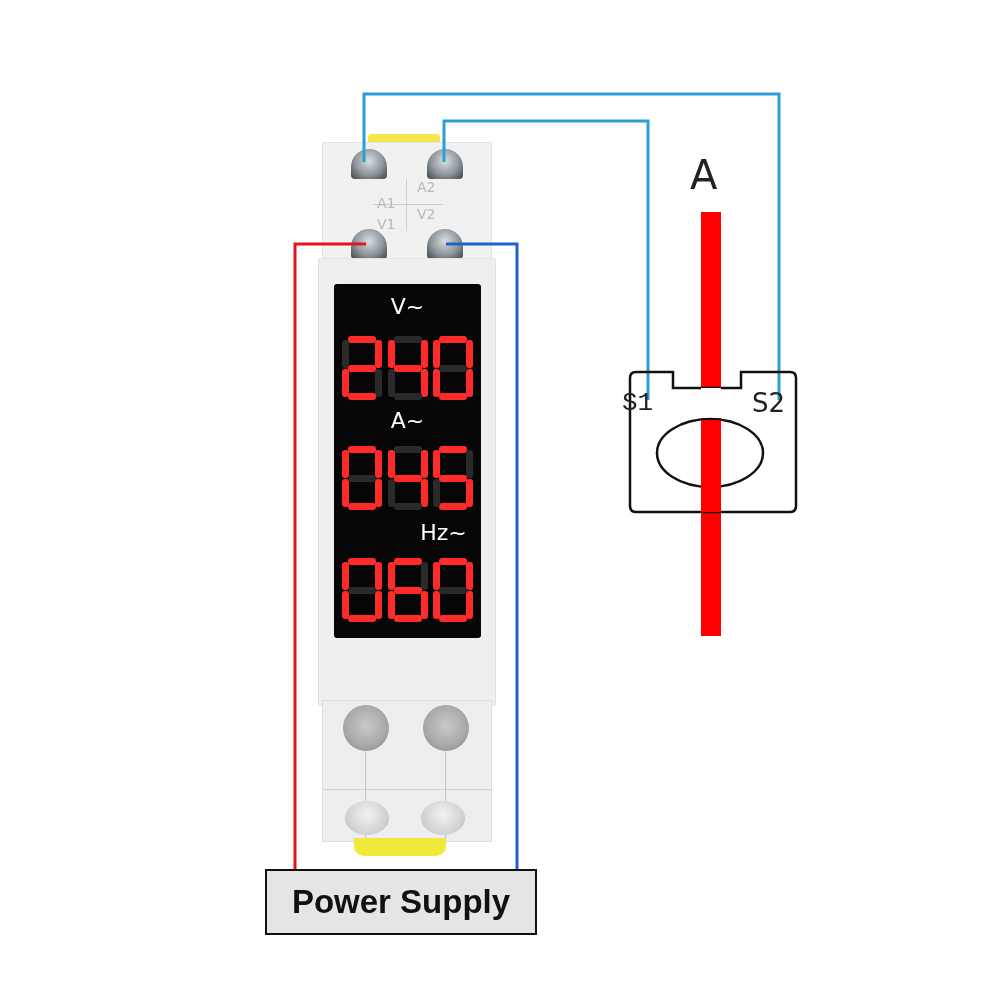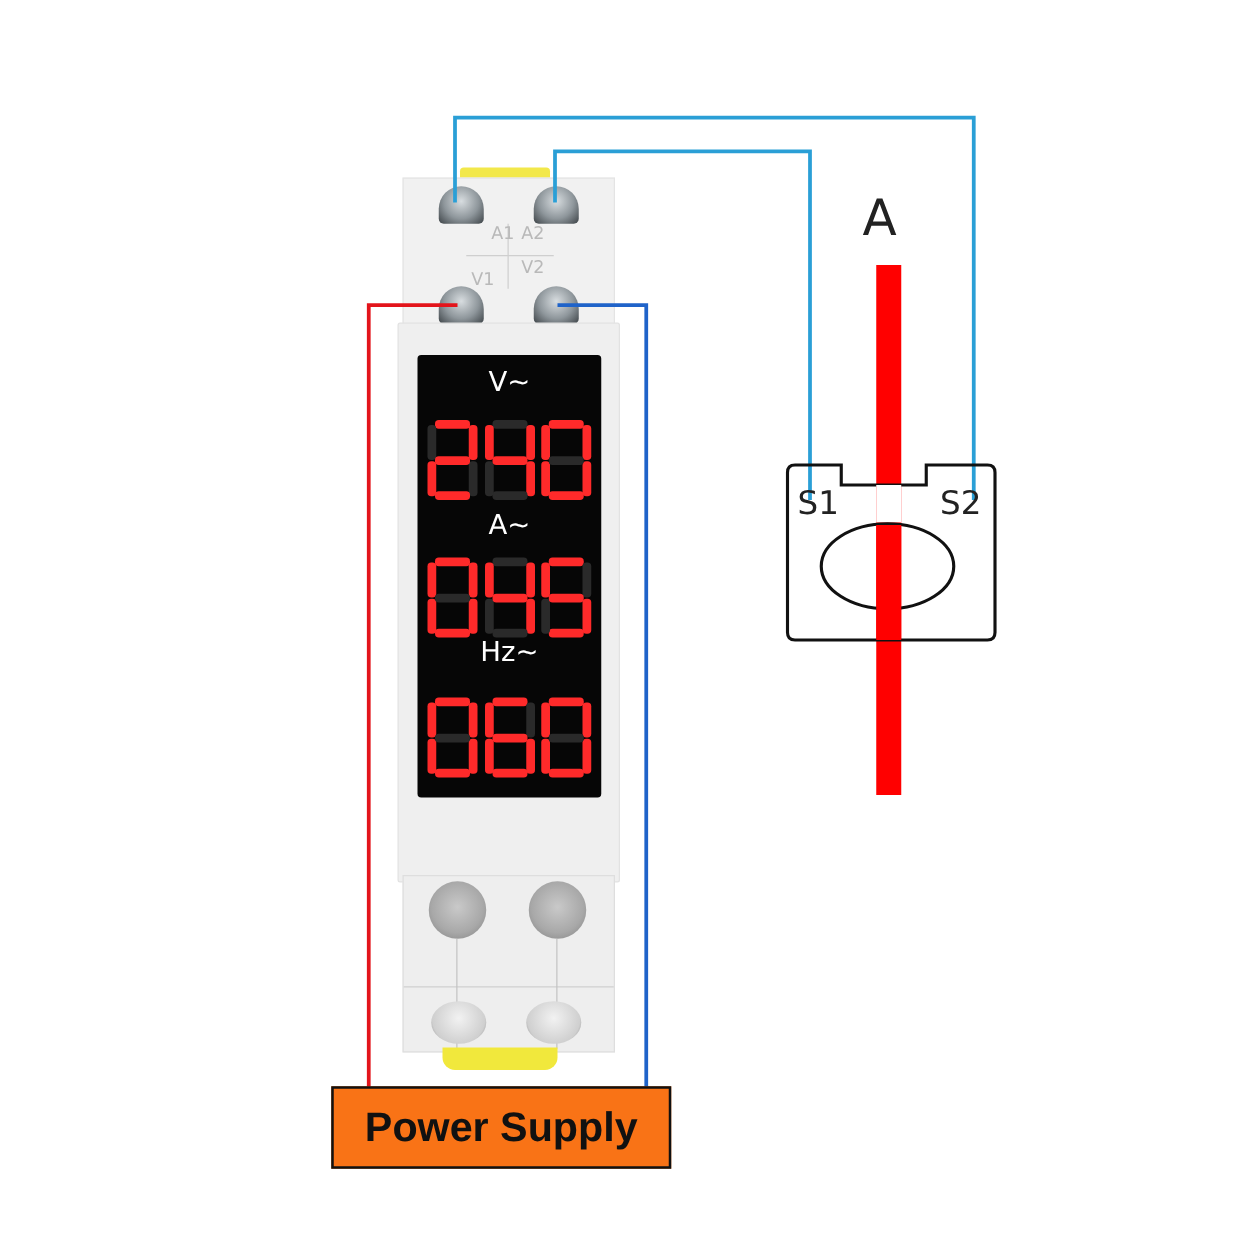--- a/index.html
+++ b/index.html
@@ -16,33 +16,33 @@
   .digits { position:absolute; left:8px; width:131px; display:flex; justify-content:space-between; }
   .digit { width:40px; height:64px; position:relative; }
   .seg { position:absolute; background:#2a2a2a; border-radius:3px; }
   .seg.on { background:#ff2a2a; }
   .term-label { position:absolute; font-size:14px; color:#b9b9b9; }
   .screw { position:absolute; width:36px; height:30px; border-radius:18px 18px 4px 4px; background:radial-gradient(circle at 50% 40%, #d8dde0 0%, #8e969b 55%, #3c4246 100%); }
   .hole { position:absolute; width:46px; height:46px; border-radius:50%; background:radial-gradient(circle at 50% 45%, #c9c9c9 0%, #a8a8a8 60%, #7e7e7e 100%); }
   .hole2 { position:absolute; width:44px; height:34px; border-radius:50%; background:radial-gradient(circle at 50% 40%, #f2f2f2 0%, #cfcfcf 70%, #6d6d6d 100%); }
   .ct-label { position:absolute; font-size:26px; color:#222; }
   .phase-label { left:690px; top:152px; font-size:40px; color:#222; }
-  .power-box { left:265px; top:869px; width:272px; height:66px; border:2px solid #111; background:#f97316; display:flex; align-items:center; justify-content:center; box-sizing:border-box; }
+  .power-box { left:265px; top:869px; width:272px; height:66px; border:2px solid #111; background:#e5e5e5; display:flex; align-items:center; justify-content:center; box-sizing:border-box; }
   .power-text { font-family:"Liberation Sans", sans-serif; font-weight:bold; font-size:33px; color:#111; }
 </style>
 </head>
 <body>
 
 <div class="abs yellow-tab-top"></div>
 <div class="abs meter-top">
   <div class="screw" style="left:28px;top:6px;"></div>
   <div class="screw" style="left:104px;top:6px;"></div>
   <div style="position:absolute;left:83px;top:36px;width:1px;height:52px;background:#cfcfcf;"></div>
   <div style="position:absolute;left:50px;top:61px;width:70px;height:1px;background:#cfcfcf;"></div>
-  <span class="term-label" style="left:54px;top:36px;margin-left:16px;">A1</span>
+  <span class="term-label" style="left:54px;top:52px;">A1</span>
   <span class="term-label" style="left:94px;top:36px;">A2</span>
   <span class="term-label" style="left:54px;top:73px;">V1</span>
   <span class="term-label" style="left:94px;top:63px;">V2</span>
   <div class="screw" style="left:28px;top:86px;"></div>
   <div class="screw" style="left:104px;top:86px;"></div>
 </div>
 
 <div class="abs meter-body"></div>
 
 <div class="abs display">
@@ -99,21 +99,21 @@
       <div class="digit">
         <div class="seg on" style="left: 6px; top: 0px; width: 28px; height: 7px;"></div>
         <div class="seg" style="left: 33px; top: 4px; width: 7px; height: 28px;"></div>
         <div class="seg on" style="left: 33px; top: 33px; width: 7px; height: 28px;"></div>
         <div class="seg on" style="left: 6px; top: 57px; width: 28px; height: 7px;"></div>
         <div class="seg" style="left: 0px; top: 33px; width: 7px; height: 28px;"></div>
         <div class="seg on" style="left: 0px; top: 4px; width: 7px; height: 28px;"></div>
         <div class="seg on" style="left: 6px; top: 29px; width: 28px; height: 7px;"></div>
       </div>
     </div>
-  <div class="disp-label" style="top:226px;">Hz~</div>
+  <div class="disp-label" style="top:236px;padding-left:36px;">Hz~</div>
   <div class="digits" style="top:274px;">
       <div class="digit">
         <div class="seg on" style="left: 6px; top: 0px; width: 28px; height: 7px;"></div>
         <div class="seg on" style="left: 33px; top: 4px; width: 7px; height: 28px;"></div>
         <div class="seg on" style="left: 33px; top: 33px; width: 7px; height: 28px;"></div>
         <div class="seg on" style="left: 6px; top: 57px; width: 28px; height: 7px;"></div>
         <div class="seg on" style="left: 0px; top: 33px; width: 7px; height: 28px;"></div>
         <div class="seg on" style="left: 0px; top: 4px; width: 7px; height: 28px;"></div>
         <div class="seg" style="left: 6px; top: 29px; width: 28px; height: 7px;"></div>
       </div>
@@ -159,18 +159,18 @@
 
   <rect x="701" y="212" width="20" height="424" fill="#ff0000"></rect>
 
   <path d="M630,378 Q630,372 636,372 L673,372 L673,388 L741,388 L741,372 L790,372 Q796,372 796,378 L796,506 Q796,512 790,512 L636,512 Q630,512 630,506 Z" fill="none" stroke="#111" stroke-width="2.5"></path>
   <rect x="701" y="388" width="20" height="30" fill="#ffffff"></rect>
   <ellipse cx="710" cy="453" rx="53" ry="34" fill="none" stroke="#111" stroke-width="2.5"></ellipse>
   <rect x="701" y="420" width="20" height="92" fill="#ff0000"></rect>
 </svg>
 
 <div class="abs phase-label">A</div>
-<span class="abs ct-label" style="left:638px;top:388px;">S1</span>
+<span class="abs ct-label" style="left:622px;top:388px;font-family:Liberation Mono, monospace;">S1</span>
 <span class="abs ct-label" style="left:752px;top:388px;">S2</span>
 
 <div class="abs power-box">
   <span class="power-text">Power Supply</span>
 </div>
 
 </body></html>

